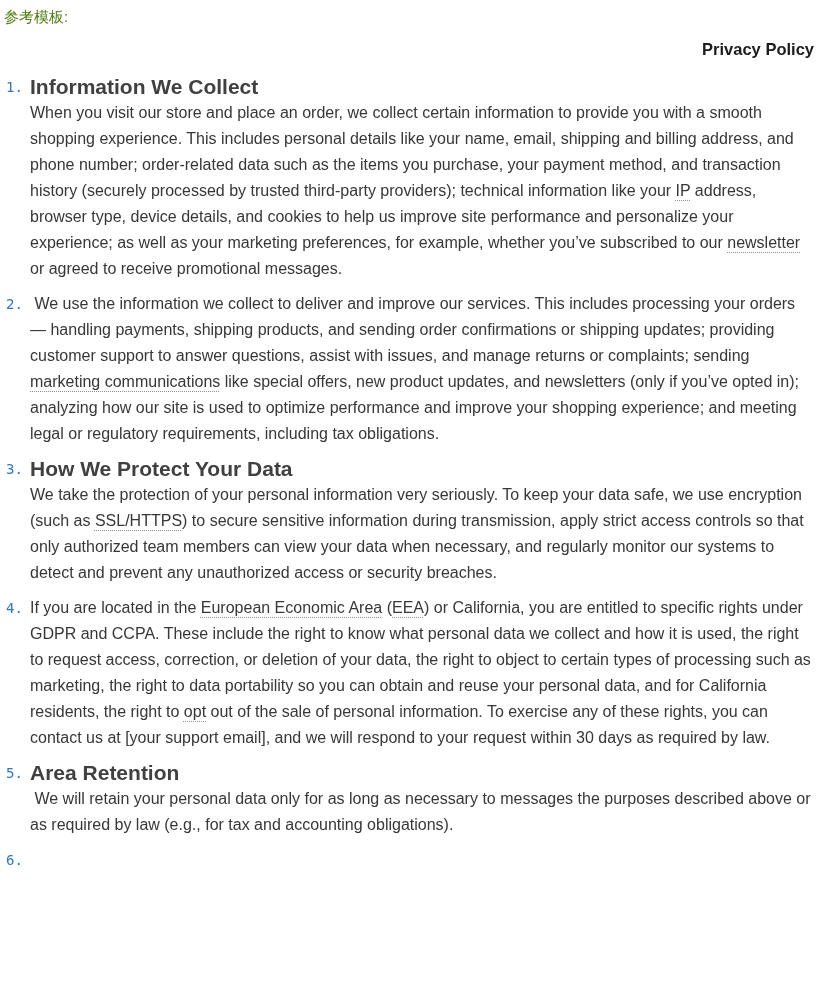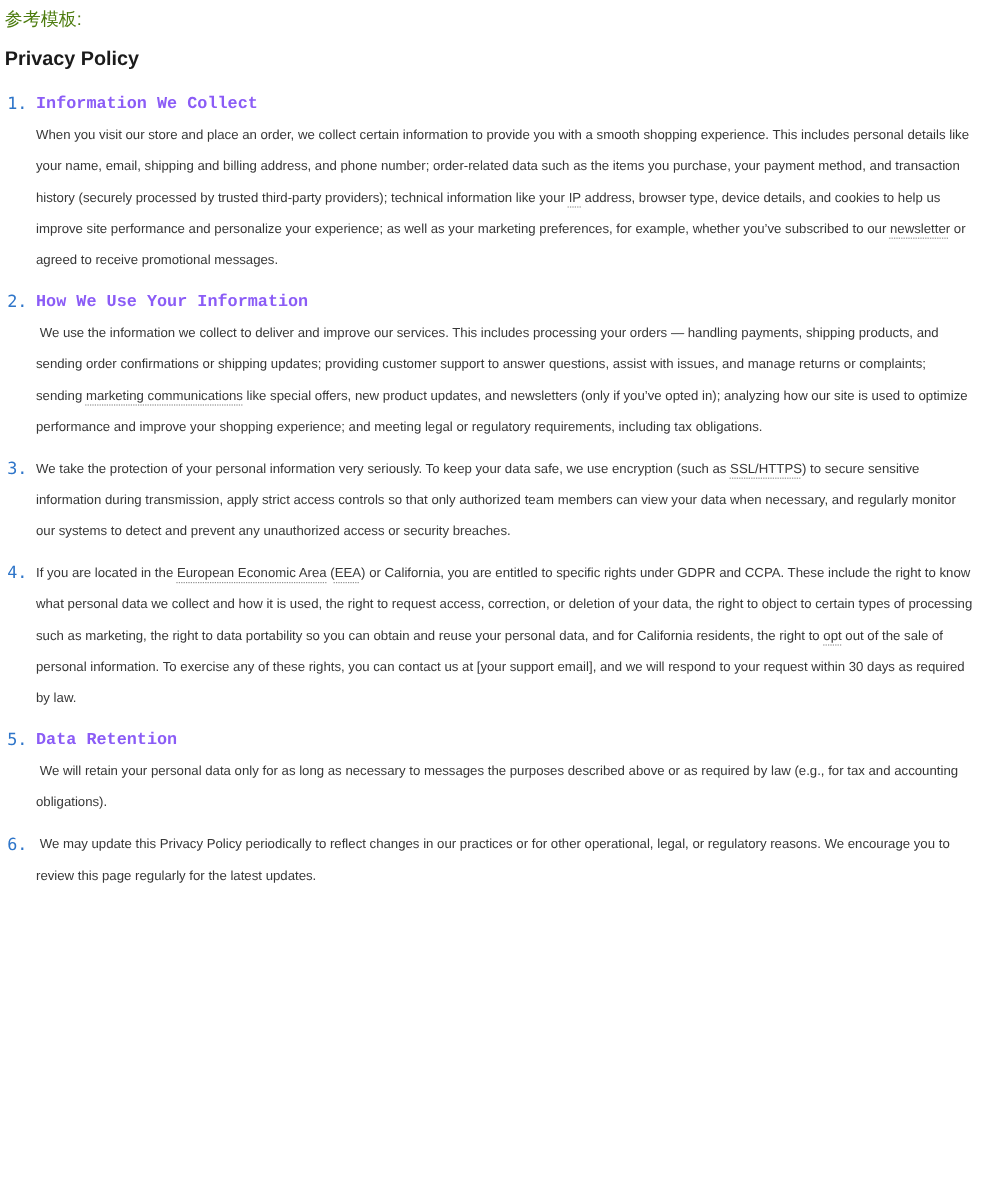--- a/index.html
+++ b/index.html
@@ -14,45 +14,45 @@
     font-size:15px;
     color:#4d7c0f;
     line-height:22px;
   }
   .doc-title{
     font-size:16.5px;
     font-weight:bold;
     color:#1b1b1b;
     line-height:24px;
     margin-top:9px;
+    text-align:right;
   }
   .policy-list{margin-top:13px;}
   .policy-item{
     display:grid;
     grid-template-columns:26px 1fr;
     margin-bottom:9px;
   }
   .num{
     font-family:"DejaVu Sans Mono","Liberation Mono",monospace;
     font-size:14px;
     color:#2e75c9;
     line-height:26px;
     padding-left:2px;
   }
   .sec-content{min-width:0;}
   .sec-heading{
     font-weight:bold;
-    font-size:14px;
-    color:#8b5cf6;
+    font-size:21px;
+    color:#404040;
     line-height:26px;
     white-space:pre-wrap;
-    font-family:Liberation Mono, monospace;
   }
   .sec-body{
-    font-size:11px;
+    font-size:16px;
     line-height:26px;
     white-space:pre-wrap;
     padding-right:2px;
   }
   .u-dot{
     text-decoration-line:underline;
     text-decoration-style:dotted;
     text-decoration-color:#8f8f8f;
     text-decoration-thickness:1px;
     text-underline-offset:4px;
@@ -68,43 +68,42 @@
       <div class="policy-item">
         <div class="num">1.</div>
         <div class="sec-content">
           <div class="sec-heading"><span>Information We Collect</span></div>
           <div class="sec-body"><span>When you visit our store and place an order, we collect certain information to provide you with a smooth shopping experience. This includes personal details like your name, email, shipping and billing address, and phone number; order-related data such as the items you purchase, your payment method, and transaction history (securely processed by trusted third-party providers); technical information like your </span><span class="u-dot">IP</span><span> address, browser type, device details, and cookies to help us improve site performance and personalize your experience; as well as your marketing preferences, for example, whether you’ve subscribed to our </span><span class="u-dot">newsletter</span><span> or agreed to receive promotional messages.</span></div>
         </div>
       </div>
       <div class="policy-item">
         <div class="num">2.</div>
         <div class="sec-content">
-          <div class="sec-heading"><span>How We Use Your Information</span></div>
           <div class="sec-body"><span> We use the information we collect to deliver and improve our services. This includes processing your orders — handling payments, shipping products, and sending order confirmations or shipping updates; providing customer support to answer questions, assist with issues, and manage returns or complaints; sending </span><span class="u-dot">marketing communications</span><span> like special offers, new product updates, and newsletters (only if you’ve opted in); analyzing how our site is used to optimize performance and improve your shopping experience; and meeting legal or regulatory requirements, including tax obligations.</span></div>
         </div>
       </div>
       <div class="policy-item">
         <div class="num">3.</div>
         <div class="sec-content">
+          <div class="sec-heading"><span>How We Protect Your Data</span></div>
           <div class="sec-body"><span>We take the protection of your personal information very seriously. To keep your data safe, we use encryption (such as </span><span class="u-dot">SSL/HTTPS</span><span>) to secure sensitive information during transmission, apply strict access controls so that only authorized team members can view your data when necessary, and regularly monitor our systems to detect and prevent any unauthorized access or security breaches.</span></div>
         </div>
       </div>
       <div class="policy-item">
         <div class="num">4.</div>
         <div class="sec-content">
           <div class="sec-body"><span>If you are located in the </span><span class="u-dot">European Economic Area</span><span> (</span><span class="u-dot">EEA</span><span>) or California, you are entitled to specific rights under GDPR and CCPA. These include the right to know what personal data we collect and how it is used, the right to request access, correction, or deletion of your data, the right to object to certain types of processing such as marketing, the right to data portability so you can obtain and reuse your personal data, and for California residents, the right to </span><span class="u-dot">opt</span><span> out of the sale of personal information. To exercise any of these rights, you can contact us at [your support email], and we will respond to your request within 30 days as required by law.</span></div>
         </div>
       </div>
       <div class="policy-item">
         <div class="num">5.</div>
         <div class="sec-content">
-          <div class="sec-heading"><span>Data Retention</span></div>
+          <div class="sec-heading"><span>Area Retention</span></div>
           <div class="sec-body"><span> We will retain your personal data only for as long as necessary to messages the purposes described above or as required by law (e.g., for tax and accounting obligations).</span></div>
         </div>
       </div>
       <div class="policy-item">
         <div class="num">6.</div>
         <div class="sec-content">
-          <div class="sec-body"><span> We may update this Privacy Policy periodically to reflect changes in our practices or for other operational, legal, or regulatory reasons. We encourage you to review this page regularly for the latest updates.</span></div>
         </div>
       </div>
     </div>
 </div>
 
 </body></html>

